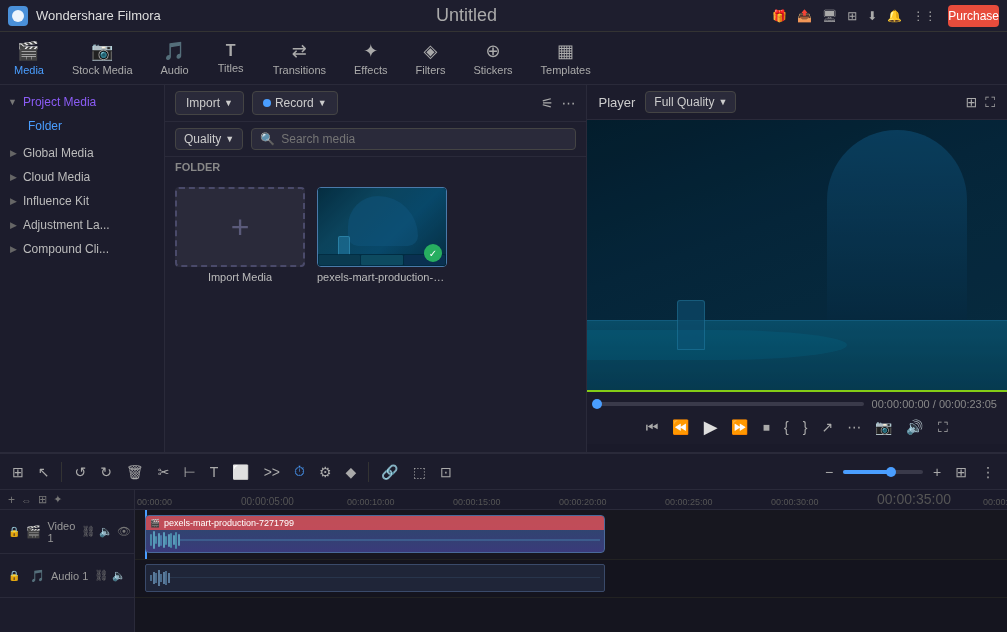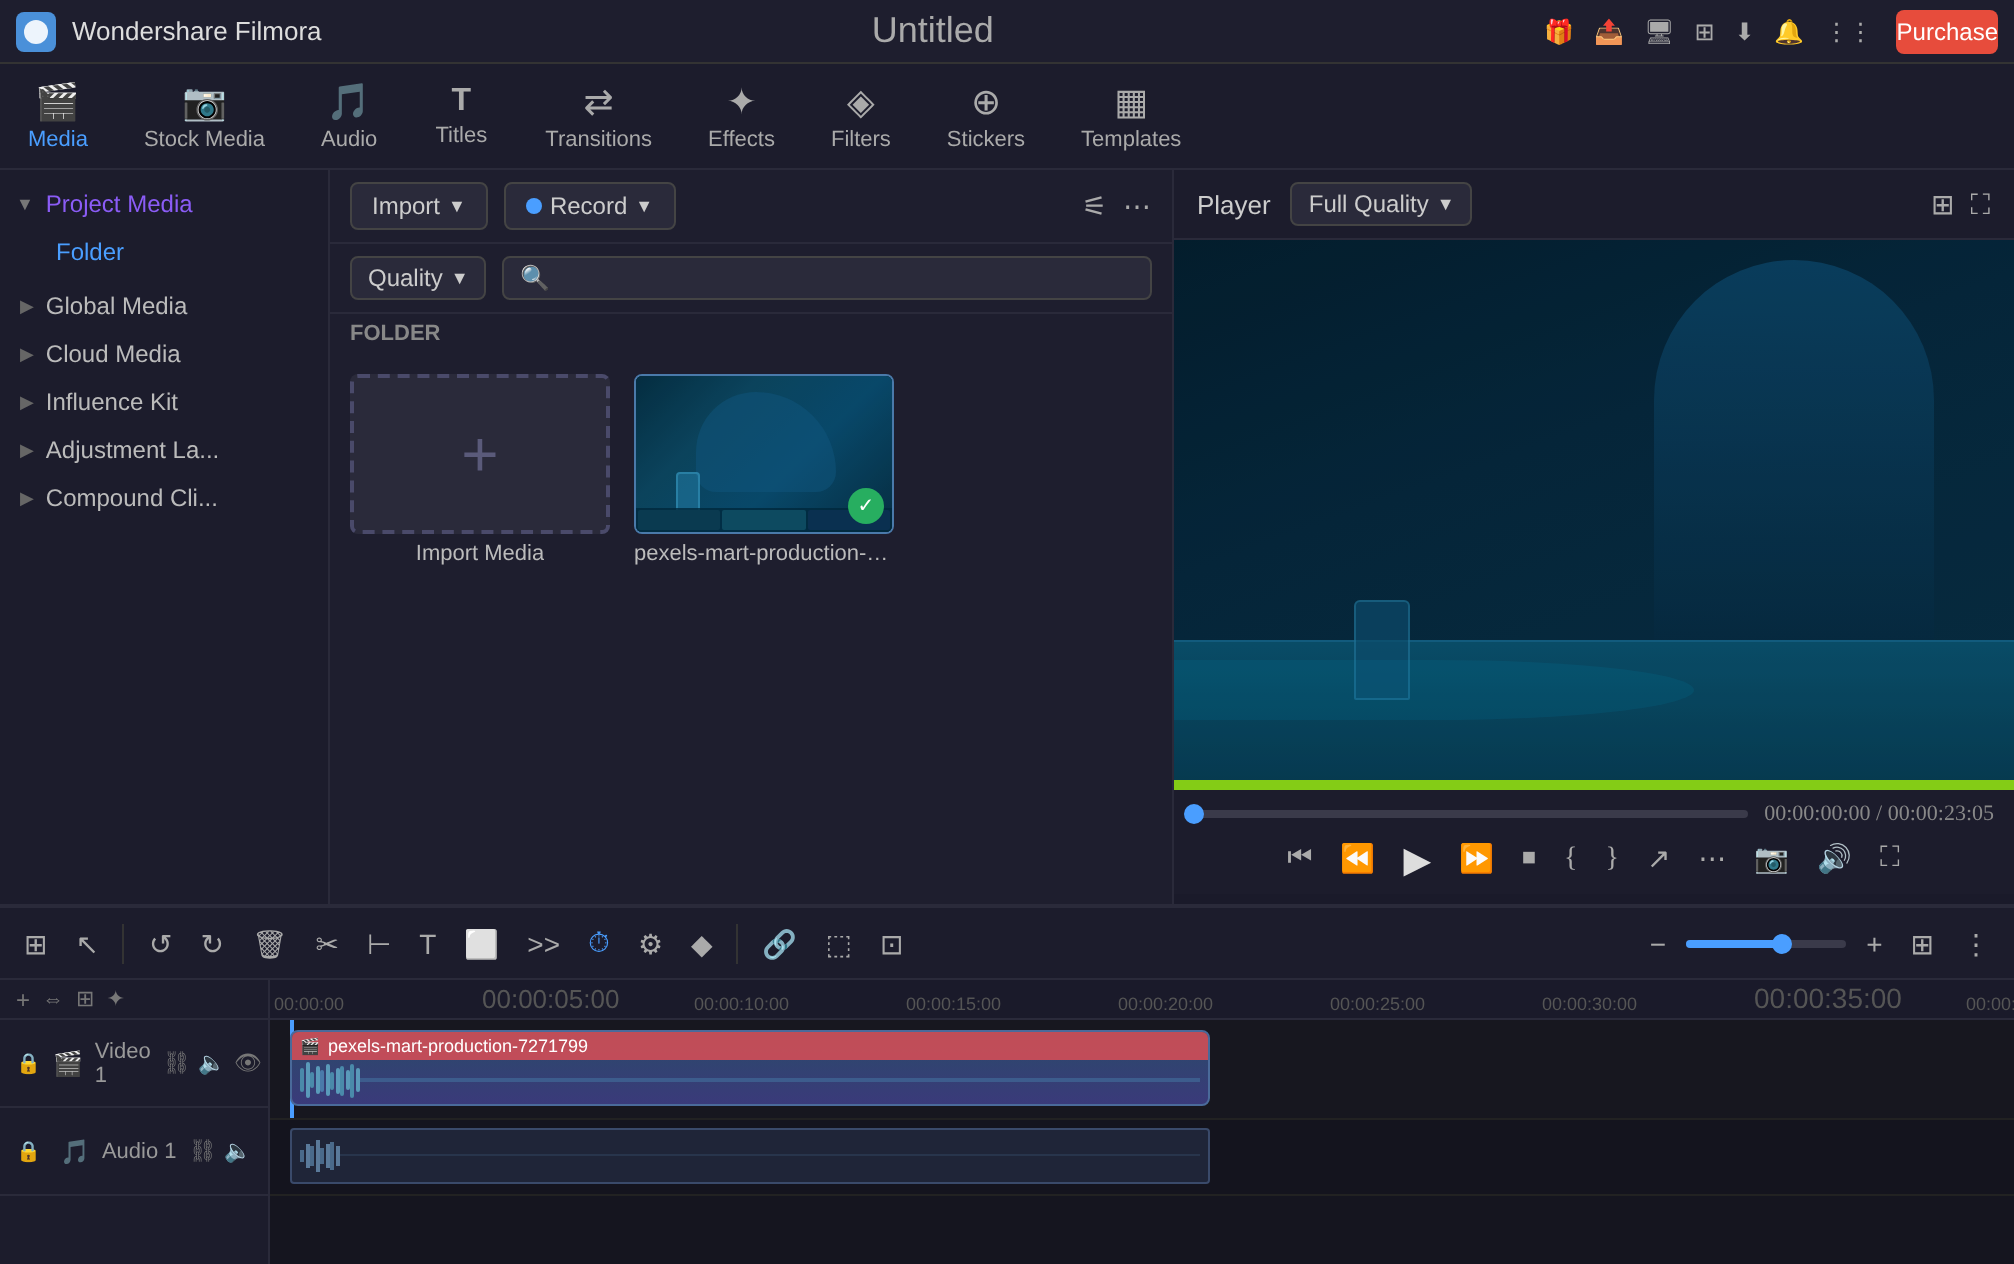--- a/index.html
+++ b/index.html
@@ -110,21 +110,21 @@
     }
     #player-header-right { margin-left: auto; display: flex; gap: 8px; color: #aaa; }
     #player-viewport {
       flex: 1; background: #0a0a1a; position: relative; overflow: hidden; min-height: 220px; max-height: 270px;
     }
     .player-bg {
       width: 100%; height: 100%;
       background: linear-gradient(160deg, #062030 0%, #0a3050 30%, #0d4060 60%, #082838 100%);
       display: flex; align-items: center; justify-content: center;
     }
-    #player-controls { padding: 6px 10px; border-top: 5px solid #84cc16; background: #1c1c2c; font-family: Liberation Serif, serif; }
+    #player-controls { padding: 6px 10px; border-top: 2px solid #84cc16; background: #1c1c2c; }
     #player-progress { display: flex; align-items: center; gap: 8px; margin-bottom: 6px; }
     #progress-bar-track {
       flex: 1; height: 4px; background: #3a3a4a; border-radius: 2px; position: relative;
     }
     #progress-bar-fill { height: 100%; background: #4a9eff; border-radius: 2px; width: 0%; }
     #progress-dot {
       width: 10px; height: 10px; background: #4a9eff; border-radius: 50%;
       position: absolute; left: 0%; top: 50%; transform: translate(-50%, -50%);
     }
     #time-display { font-size: 11px; color: #888; white-space: nowrap; }
@@ -319,20 +319,21 @@
           <span style="font-size:14px;">⋯</span>
         </div>
       </div>
       <div id="media-filter-bar">
         <div id="default-dropdown">
           <span>Quality</span>
           <span style="font-size:9px;">▼</span>
         </div>
         <div id="search-input-wrap">
           <span style="color:#777;font-size:12px;">🔍</span>
+          <input id="search-input" type="text" placeholder="Search media" style="">
         </div>
       </div>
       <div id="folder-label-row">FOLDER</div>
       <div id="media-grid">
 
         <div class="media-thumb">
           <div class="media-thumb-box import-box">
             <span class="plus-icon">+</span>
           </div>
           <span class="thumb-label">Import Media</span>
@@ -490,21 +491,21 @@
               <span class="tl-track-ctrl">🔈</span>
             </div>
           </div>
         </div>
       </div>
 
       <div id="tl-right-panel">
 
         <div id="tl-ruler" style="display:flex;align-items:flex-end;padding:2px 0;background:#1a1a2a;">
           <div class="ruler-mark" style="width:106px;font-size:9px;color:#555;padding-left:2px;">00:00:00</div>
-          <div class="ruler-mark" style="width:106px;font-size:13px;color:#555;">00:00:05:00</div>
+          <div class="ruler-mark" style="width:106px;font-size:10px;color:#555;">00:00:05:00</div>
           <div class="ruler-mark" style="width:106px;font-size:9px;color:#555;">00:00:10:00</div>
           <div class="ruler-mark" style="width:106px;font-size:9px;color:#555;">00:00:15:00</div>
           <div class="ruler-mark" style="width:106px;font-size:9px;color:#555;">00:00:20:00</div>
           <div class="ruler-mark" style="width:106px;font-size:9px;color:#555;">00:00:25:00</div>
           <div class="ruler-mark" style="width:106px;font-size:9px;color:#555;">00:00:30:00</div>
           <div class="ruler-mark" style="width:106px;font-size:14px;color:#555;">00:00:35:00</div>
           <div class="ruler-mark" style="width:106px;font-size:9px;color:#555;">00:00:40:00</div>
         </div>
 
         <div id="tl-tracks">

